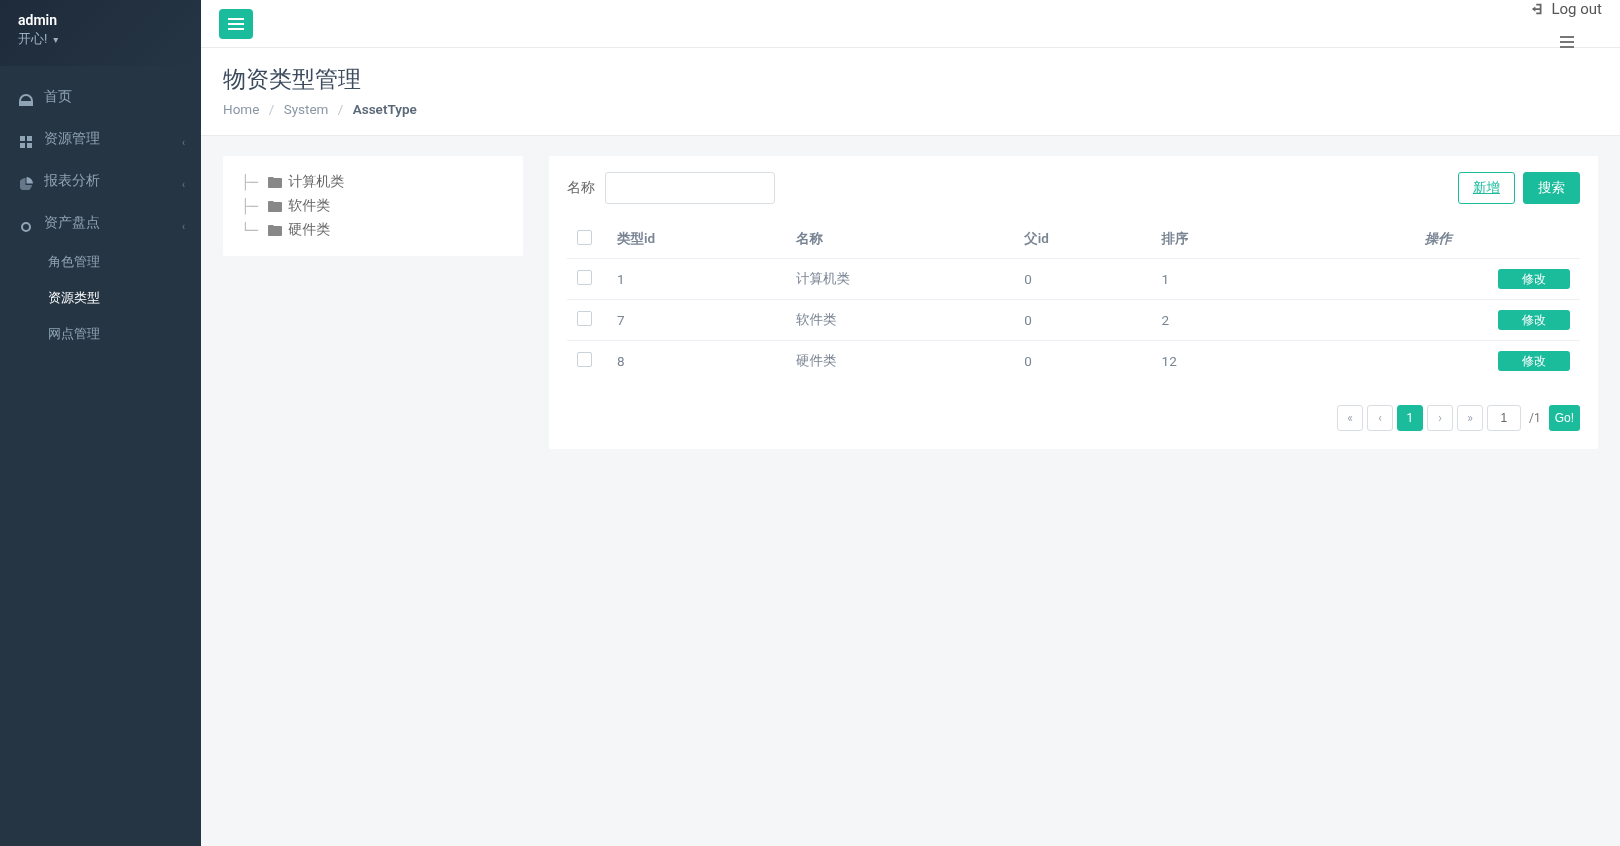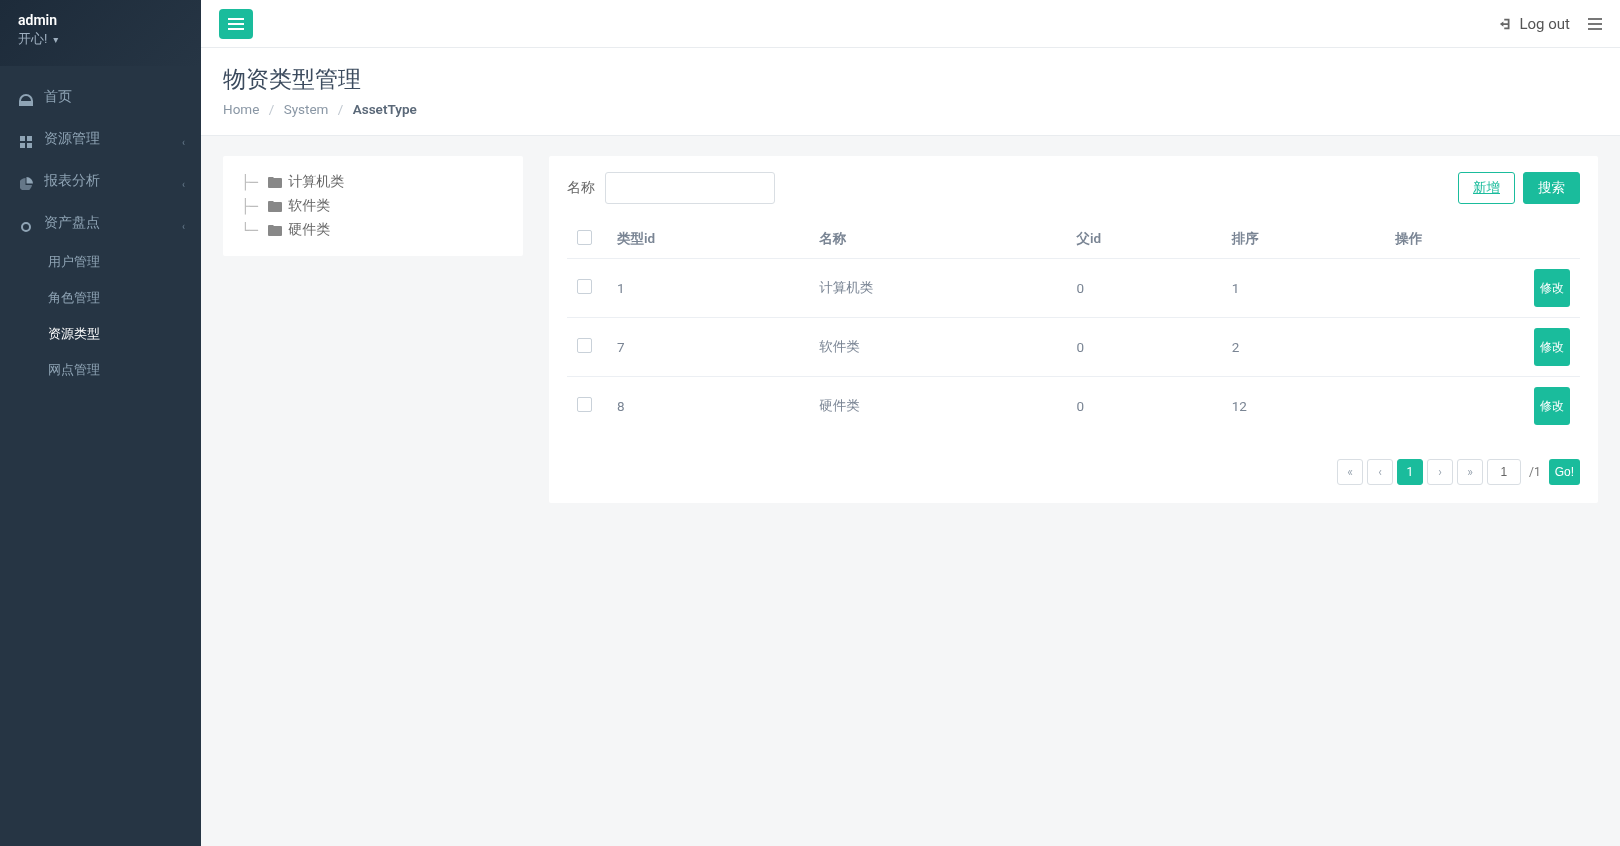--- a/index.html
+++ b/index.html
@@ -17,21 +17,21 @@
 .nav li .ico { width: 16px; margin-right: 10px; display: inline-flex; justify-content: center; }
 .nav li .chev { position: absolute; right: 16px; font-size: 10px; color: #6a7e90; }
 .subnav { list-style: none; }
 .subnav li { padding: 9px 18px 9px 48px; color: #8fa4b5; cursor: pointer; font-size: 13px; }
 .subnav li.active { color: #fff; font-weight: 400; }
 
 
 .main { flex: 1; background: #fff; display: flex; flex-direction: column; }
 .topbar { height: 48px; border-bottom: 1px solid #e9ecef; display: flex; align-items: center; padding: 0 18px; background: #fff; }
 .hamburger { background: #1abc9c; border: none; border-radius: 4px; width: 34px; height: 30px; display: flex; align-items: center; justify-content: center; color: #fff; cursor: pointer; }
-.topbar-right { margin-left: auto; display: flex; align-items: center; gap: 18px; color: #777; }
+.topbar-right { margin-left: auto; display: flex; align-items: center; gap: 18px; color: #777; flex-direction: column; }
 .logout { display: flex; align-items: center; gap: 6px; color: #555; cursor: pointer; font-size: 15px; }
 .menu-icon { color: #777; cursor: pointer; }
 
 .page-head { padding: 16px 22px 18px; border-bottom: 1px solid #e9ecef; }
 .page-title { font-size: 23px; font-weight: 400; color: #3c4b5e; }
 .breadcrumb { margin-top: 6px; font-size: 13.5px; color: #8a97a5; }
 .breadcrumb span { color: #8a97a5; }
 .breadcrumb .sep { margin: 0 6px; color: #c0c8d0; }
 .breadcrumb .active { color: #5a6878; font-weight: 600; }
 
@@ -45,31 +45,31 @@
 .tree-label { color: #666; }
 
 .right-panel { flex: 1; background: #fff; border-radius: 2px; }
 .filter-row { padding: 16px 18px; display: flex; align-items: center; border-bottom: 0; }
 .filter-label { color: #666; margin-right: 10px; font-size: 14px; }
 .filter-input { height: 32px; width: 170px; border: 1px solid #d9dee3; border-radius: 3px; padding: 0 8px; }
 .filter-actions { margin-left: auto; display: flex; gap: 8px; }
 .btn { height: 32px; padding: 0 14px; border-radius: 3px; font-size: 13.5px; cursor: pointer; }
 .btn-outline { background: #fff; border: 1px solid #1abc9c; color: #1abc9c; text-decoration: underline; }
 .btn-primary { background: #1abc9c; border: 1px solid #1abc9c; color: #fff; }
-.btn-sm { height: 38px; padding: 0 6px; font-size: 12px; border-radius: 3px; }
+.btn-sm { height: 20px; padding: 0 24px; font-size: 12px; border-radius: 3px; }
 
 .table-wrap { padding: 0 18px 14px; }
 table { width: 100%; border-collapse: collapse; }
 th, td { text-align: left; padding: 10px 10px; font-size: 13.5px; border-top: 1px solid #eceff3; color: #7a8594; }
 th { color: #7a8594; font-weight: 600; border-top: none; }
 th:first-child, td:first-child { width: 40px; }
 .chk { width: 15px; height: 15px; border: 1px solid #c9d1d9; border-radius: 2px; display: inline-block; cursor: pointer; }
 td.op { text-align: right; }
 td.op .btn-primary { background: #1abc9c; color: #fff; border: none; }
-th.op-h { text-align: left; }
+th.op-h { text-align: center; font-style: italic; }
 
 .pager { display: flex; justify-content: flex-end; align-items: center; gap: 4px; padding: 10px 18px 18px; }
 .pg { min-width: 26px; height: 26px; border: 1px solid #d9dee3; background: #fff; color: #9aa5b1; border-radius: 3px; display: inline-flex; align-items: center; justify-content: center; font-size: 12px; cursor: pointer; padding: 0 6px; }
 .pg.active { background: #1abc9c; border-color: #1abc9c; color: #fff; }
 .pg-input { width: 34px; height: 26px; border: 1px solid #d9dee3; border-radius: 3px; text-align: center; font-size: 12px; color: #666; }
 .pg-total { font-size: 12px; color: #777; padding: 0 4px; }
 .pg-go { background: #1abc9c; color: #fff; border: none; }
 
 svg { display: block; }
 </style>
@@ -120,21 +120,20 @@
           <span class="ico">
             <svg width="10" height="10" viewBox="0 0 10 10">
               <circle cx="5" cy="5" r="4" fill="none" stroke="#8fa4b5" stroke-width="2"></circle>
             </svg>
           </span>
           <span>资产盘点</span>
           <span class="chev">‹</span>
         </li>
       </ul>
     <ul class="subnav" id="subnav">
-        <li>用户管理</li>
         <li>角色管理</li>
         <li class="active">资源类型</li>
         <li>网点管理</li>
       </ul>
   </aside>
 
   <div class="main">
     <div class="topbar">
       <button class="hamburger">
         <svg width="16" height="12" viewBox="0 0 16 12">

